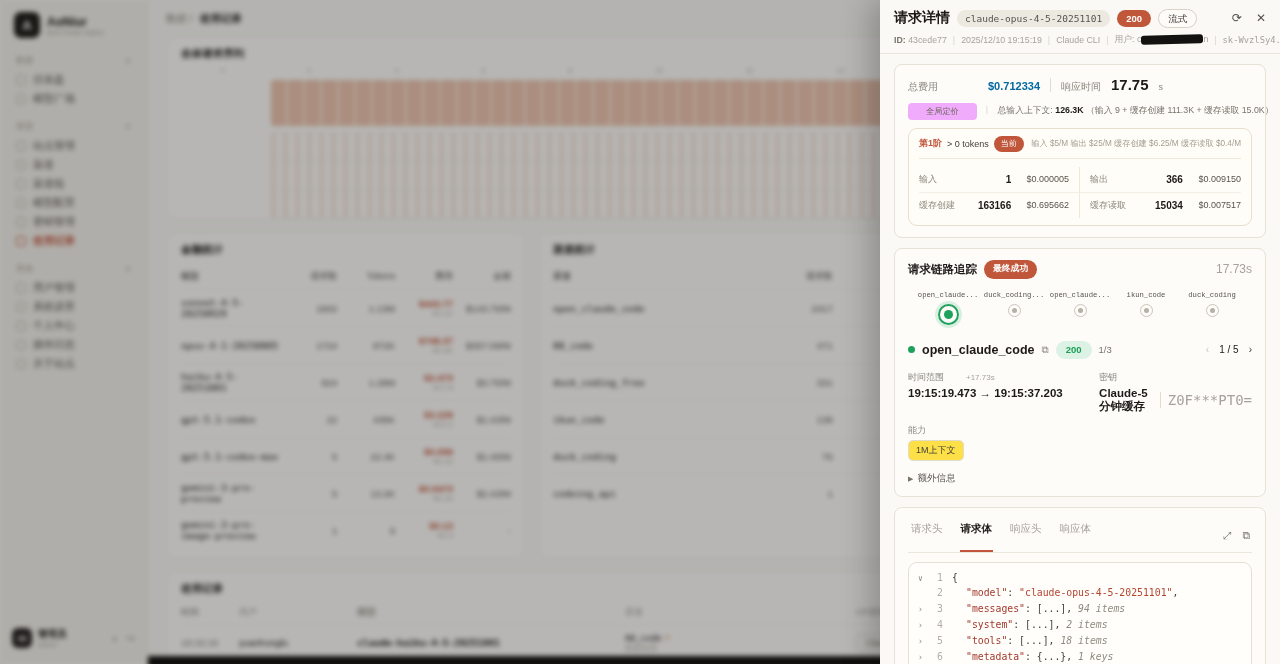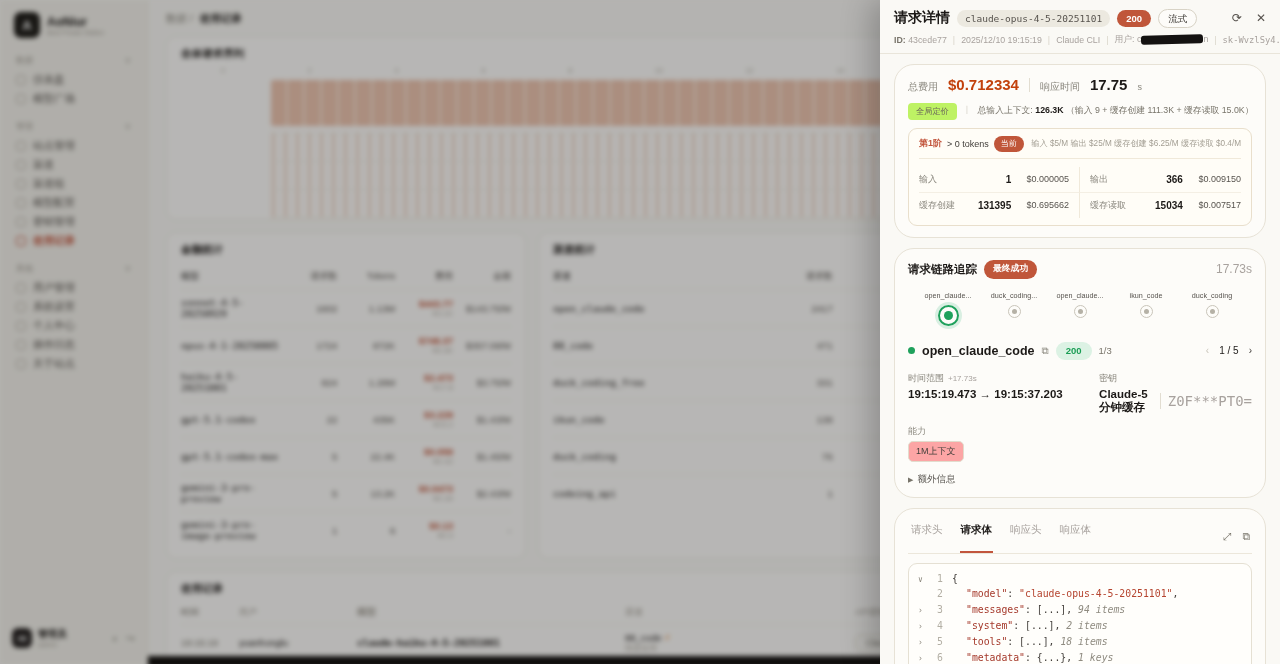--- a/index.html
+++ b/index.html
@@ -75,31 +75,31 @@
   .badge{display:inline-block;border-radius:999px;line-height:1;}
   .badge-model{background:#ece9e0;color:#57534e;font-size:9.5px;padding:4px 8px;font-family:"DejaVu Sans Mono",monospace;}
   .badge-200{background:#c0563a;color:#fff;font-size:9.5px;font-weight:bold;padding:4px 9px;}
   .badge-stream{border:1px solid #d8d3c6;background:#fdfcf9;color:#44403c;font-size:9.5px;padding:3.5px 9px;}
   .p-head-icons{margin-left:auto;display:flex;gap:14px;color:#57534e;font-size:12px;}
   .p-head-icons span{cursor:pointer;}
   .p-meta{margin-top:6px;font-size:8.8px;color:#a8a29e;display:flex;align-items:center;gap:6px;white-space:nowrap;}
   .p-meta .sep{color:#d8d4c9;}
   .redact{display:inline-block;width:62px;height:9px;background:#141211;border-radius:3px;transform:rotate(-1.5deg);vertical-align:middle;}
   .p-body{padding:10px 14px;display:flex;flex-direction:column;gap:10px;overflow:hidden;}
-  .pcard{background:#fdfcf9;border:1px solid #e7e2d6;border-radius:20px;padding:11px 13px;}
+  .pcard{background:#fdfcf9;border:1px solid #e7e2d6;border-radius:8px;padding:11px 13px;}
 
   
   .cost-row{display:flex;align-items:baseline;gap:10px;}
   .lbl{font-size:10px;color:#8a877e;}
-  .cost-val{font-size:15px;font-weight:bold;color:#c2410c;}
+  .cost-val{font-size:11px;font-weight:bold;color:#0369a1;margin-left:40px;}
   .vdiv{width:1px;height:14px;background:#e2ddd1;align-self:center;}
   .lat-val{font-size:15px;font-weight:bold;}
   .lat-unit{font-size:9px;color:#8a877e;}
   .ctx-row{margin-top:9px;display:flex;align-items:center;gap:6px;font-size:8.8px;color:#78746a;white-space:nowrap;}
-  .badge-ctx{background:#bef264;color:#6b665a;font-size:8.2px;padding:3px 8px;border-radius:4px;flex:none;}
+  .badge-ctx{background:#f0abfc;color:#6b665a;font-size:8.2px;padding:3px 18px;border-radius:4px;flex:none;}
   .ctx-row b{color:#1c1917;}
   .price-card{margin-top:8px;border:1px solid #e9dfcc;background:#fffdf7;border-radius:9px;padding:7px 10px;}
   .price-head{display:flex;align-items:center;gap:5px;font-size:9px;padding-bottom:6px;border-bottom:1px solid #f0e9da;}
   .tier{color:#c2553d;font-weight:bold;}
   .tier-range{color:#44403c;}
   .badge-cur{background:#c0563a;color:#fff;font-size:8px;padding:2.5px 7px;border-radius:999px;}
   .rates{margin-left:auto;color:#a39e93;font-size:8.2px;}
   .price-grid{display:grid;grid-template-columns:1fr 1fr;margin-top:8px;}
   .pcell{display:flex;align-items:center;gap:6px;font-size:9px;padding:6px 0;border-bottom:1px solid #f4efe4;}
   .pcell:nth-child(3),.pcell:nth-child(4){border-bottom:none;}
@@ -109,41 +109,41 @@
   .pcell .pt{font-weight:bold;font-size:10px;flex:1;text-align:right;}
   .pcell .pc{color:#57534e;flex:1.2;text-align:right;}
 
   
   .trace-head{display:flex;align-items:center;gap:7px;}
   .trace-title{font-size:11.5px;font-weight:bold;}
   .badge-final{background:#c0563a;color:#fff;font-size:8.8px;font-weight:bold;padding:3.5px 9px;border-radius:999px;}
   .trace-dur{margin-left:auto;font-size:12px;color:#a8a29e;}
   .tnodes{display:flex;justify-content:center;gap:14px;margin:12px 0 6px;}
   .tnode{width:52px;display:flex;flex-direction:column;align-items:center;gap:5px;cursor:pointer;}
-  .tnode .tlab{font-size:7.2px;color:#57534e;font-family:Liberation Sans, sans-serif;white-space:nowrap;}
+  .tnode .tlab{font-size:7.2px;color:#57534e;font-family:Liberation Mono, monospace;white-space:nowrap;}
   .tnode .dot{width:13px;height:13px;border:1.4px solid #c9c5ba;border-radius:50%;display:flex;align-items:center;justify-content:center;}
   .tnode .dot::after{content:"";width:5px;height:5px;border-radius:50%;background:#b5b1a6;}
   .tnode.active .dot{width:21px;height:21px;border:2.2px solid #1fa15c;box-shadow:0 0 0 3px #d9efe2;}
   .tnode.active .dot::after{width:9px;height:9px;background:#1fa15c;}
   .tdetail{display:flex;align-items:center;gap:7px;margin-top:16px;}
   .gdot{width:7px;height:7px;border-radius:50%;background:#1fa15c;}
   .tname{font-size:12.5px;font-weight:bold;}
   .ext-icon{color:#8a877e;font-size:10px;cursor:pointer;}
   .badge-ok{background:#dcf2e4;color:#1b9e55;font-weight:bold;font-size:9.5px;padding:3.5px 10px;border-radius:999px;}
   .attempt{font-size:9.5px;color:#78746a;}
   .pager{margin-left:auto;display:flex;align-items:center;gap:10px;font-size:10px;}
   .pg-prev{color:#c9c5ba;cursor:pointer;}
   .pg-next{color:#44403c;cursor:pointer;}
   .tgrid{display:grid;grid-template-columns:1.25fr 1fr;margin-top:12px;row-gap:10px;}
-  .tg-lbl{font-size:9px;color:#8a877e;display:flex;gap:4px;align-items:baseline;}
+  .tg-lbl{font-size:9px;color:#8a877e;display:flex;gap:22px;align-items:baseline;}
   .tg-lbl .delta{font-size:8px;color:#a8a29e;}
   .tg-val{font-size:11.5px;font-weight:bold;margin-top:3px;}
   .key-val{display:flex;align-items:center;gap:7px;}
   .key-hash{font-size:14px;color:#a8a29e;font-weight:normal;font-family:"DejaVu Sans Mono",monospace;border-left:1px solid #e2ddd1;padding-left:7px;}
-  .tag{display:inline-block;border:1px solid #e2dccd;background:#fca5a5;border-radius:5px;font-size:9px;color:#44403c;padding:3px 7px;margin-top:3px;}
+  .tag{display:inline-block;border:1px solid #e2dccd;background:#fde047;border-radius:5px;font-size:9px;color:#44403c;padding:3px 7px;margin-top:3px;}
   .extra{margin-top:11px;font-size:9.5px;color:#57534e;cursor:pointer;}
   .extra .tri{font-size:7px;color:#78746a;margin-right:4px;}
 
   
   .tabs-row{display:flex;align-items:center;gap:16px;border-bottom:1px solid #ece7db;padding:0 2px;}
   .tab{font-size:10.5px;color:#a8a29e;padding:3px 1px 14px;cursor:pointer;border-bottom:2px solid transparent;}
   .tab.active{color:#1c1917;font-weight:bold;border-bottom-color:#c2553d;}
   .tab-icons{margin-left:auto;display:flex;gap:11px;color:#78746a;font-size:10.5px;}
   .tab-icons span{cursor:pointer;}
   .codebox{margin-top:9px;border:1px solid #e5e0d3;background:#fffefb;border-radius:9px;padding:7px 6px;}
@@ -521,21 +521,21 @@
             <span class="pt">1</span>
             <span class="pc">$0.000005</span>
           </div>
           <div class="pcell">
             <span class="pl">输出</span>
             <span class="pt">366</span>
             <span class="pc">$0.009150</span>
           </div>
           <div class="pcell">
             <span class="pl">缓存创建</span>
-            <span class="pt">131395</span>
+            <span class="pt">163166</span>
             <span class="pc">$0.695662</span>
           </div>
           <div class="pcell">
             <span class="pl">缓存读取</span>
             <span class="pt">15034</span>
             <span class="pc">$0.007517</span>
           </div>
         </div>
       </div>
     </section>

